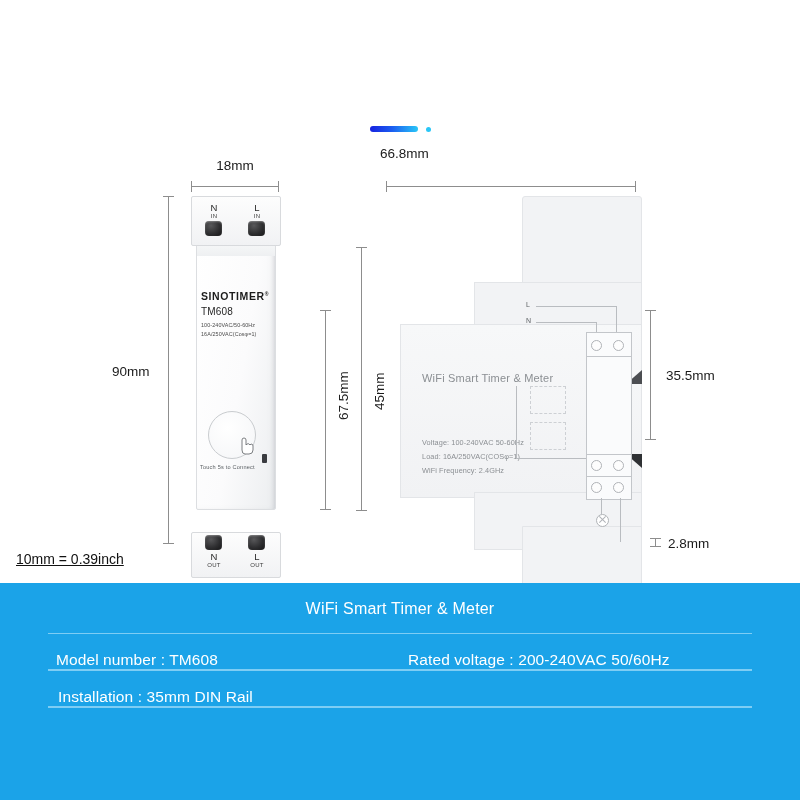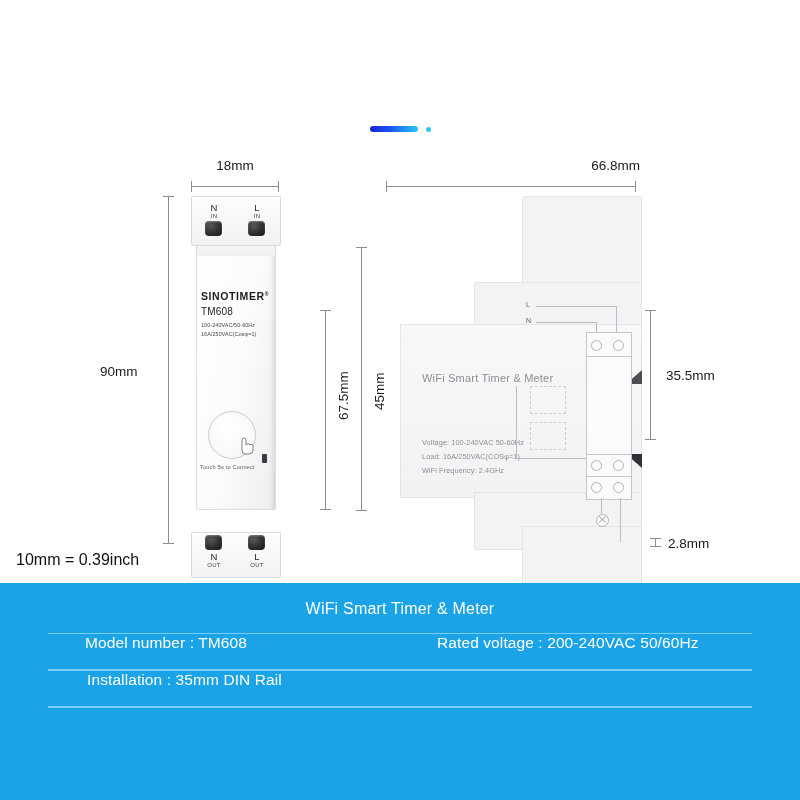--- a/index.html
+++ b/index.html
@@ -113,51 +113,51 @@
     position:absolute;width:11px;height:11px;border-radius:50%;
     border:1px solid #b0b3b7;background:#fff;
   }
   .lamp:before,.lamp:after{
     content:"";position:absolute;left:1px;top:4.4px;width:9px;height:1px;background:#b0b3b7;
   }
   .lamp:before{transform:rotate(45deg);}
   .lamp:after{transform:rotate(-45deg);}
 
   
-  .scale-note{position:absolute;left:16px;top:551px;font-size:16px;color:#111;}
+  .scale-note{position:absolute;left:16px;top:551px;font-size:14px;color:#111;text-decoration:underline;}
 
   
   .panel{position:absolute;left:0;top:583px;width:800px;height:217px;background:#1ba3e8;}
   .panel-title{
     position:absolute;left:0;top:17px;width:800px;text-align:center;
     font-size:16px;color:#ffffff;letter-spacing:.2px;
   }
   .tbl{position:absolute;left:48px;top:50px;width:704px;}
   .tbl .hr{height:1px;background:#7ecdf4;}
-  .row{display:flex;height:35px;align-items:flex-start;margin-left:29px;}
+  .row{display:flex;height:35px;align-items:flex-end;}
   .cell{font-size:15.5px;color:#ffffff;letter-spacing:.1px;}
   .cell.left{width:350px;padding-left:8px;box-sizing:border-box;}
   .cell.right{flex:1;padding-left:10px;box-sizing:border-box;}
 </style>
 </head>
 <body>
 
 <div class="page">
 
   <div class="accent-wrap">
     <div class="accent-bar"></div>
     <div class="accent-dot"></div>
   </div>
 
   <div class="dim-label" style="left:191px;top:158px;width:88px;text-align:center;">18mm</div>
   <div class="dim-line-h" style="left:191px;top:186px;width:88px;"></div>
   <div class="tick-v" style="left:191px;top:181px;"></div>
   <div class="tick-v" style="left:278px;top:181px;"></div>
 
-  <div class="dim-label" style="left:100px;top:364px;">90mm</div>
+  <div class="dim-label" style="left:112px;top:364px;">90mm</div>
   <div class="dim-line-v" style="left:168px;top:196px;height:348px;"></div>
   <div class="tick-h" style="left:163px;top:196px;"></div>
   <div class="tick-h" style="left:163px;top:543px;"></div>
 
   <div class="dim-label vert" style="left:336px;top:420px;">67.5mm</div>
   <div class="dim-line-v" style="left:325px;top:310px;height:200px;"></div>
   <div class="tick-h" style="left:320px;top:310px;"></div>
   <div class="tick-h" style="left:320px;top:509px;"></div>
 
   <div class="dim-label vert" style="left:372px;top:410px;">45mm</div>
@@ -202,21 +202,21 @@
     <div class="df-term" style="left:0;top:336px;width:88px;height:44px;">
       <div class="screw" style="left:13px;top:2px;"></div>
       <div class="term-txt" style="left:10px;top:18px;">N</div>
       <div class="term-sub" style="left:10px;top:29px;">OUT</div>
       <div class="screw" style="left:56px;top:2px;"></div>
       <div class="term-txt" style="left:53px;top:18px;">L</div>
       <div class="term-sub" style="left:53px;top:29px;">OUT</div>
     </div>
   </div>
 
-  <div class="dim-label" style="left:380px;top:158px;width:260px;text-align:right;">66.8mm</div>
+  <div class="dim-label" style="left:380px;top:146px;width:260px;text-align:left;">66.8mm</div>
   <div class="dim-line-h" style="left:386px;top:186px;width:250px;"></div>
   <div class="tick-v" style="left:386px;top:181px;"></div>
   <div class="tick-v" style="left:635px;top:181px;"></div>
 
   <div class="dim-label" style="left:666px;top:368px;">35.5mm</div>
   <div class="dim-line-v" style="left:650px;top:310px;height:130px;"></div>
   <div class="tick-h" style="left:645px;top:310px;"></div>
   <div class="tick-h" style="left:645px;top:439px;"></div>
 
   <div class="dim-label" style="left:668px;top:536px;">2.8mm</div>

